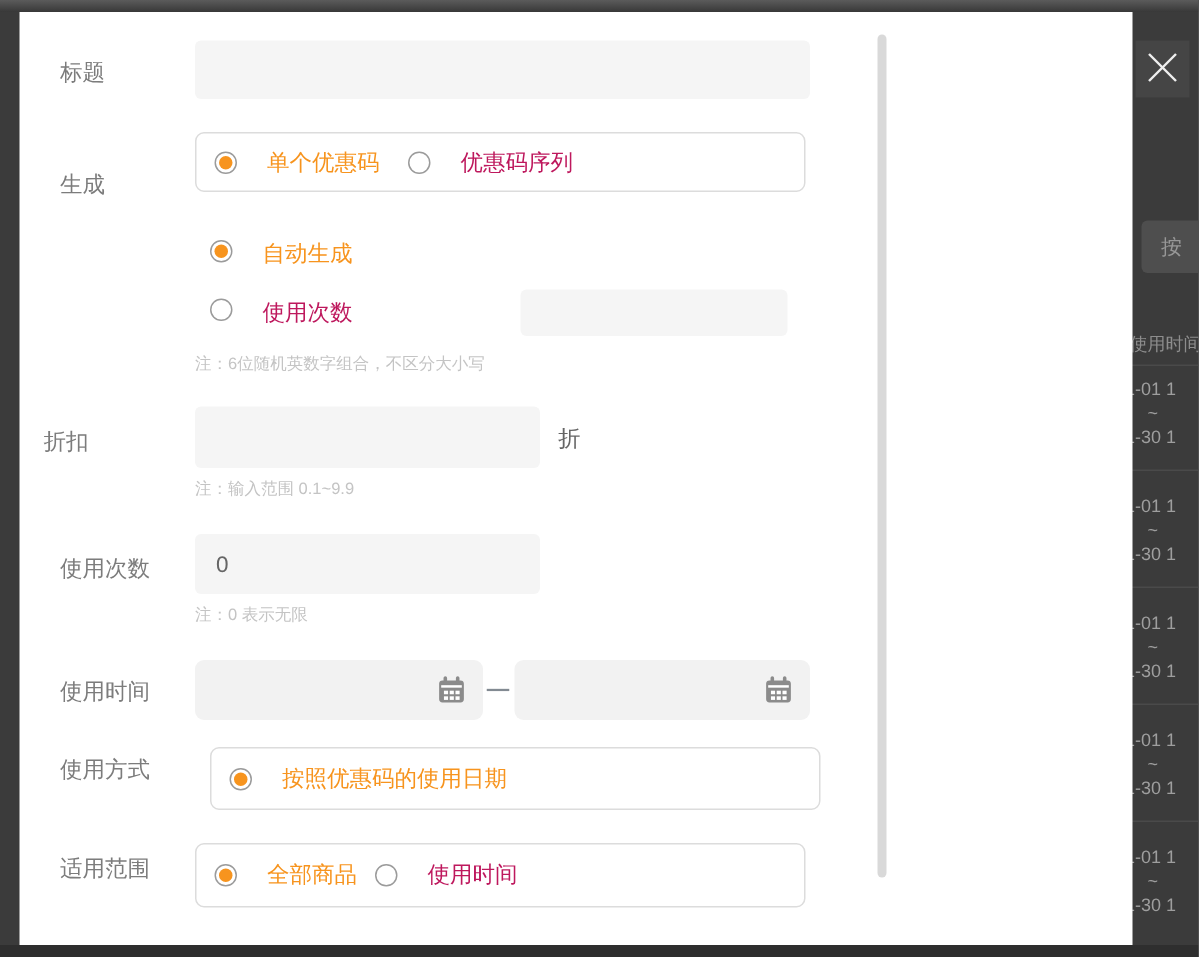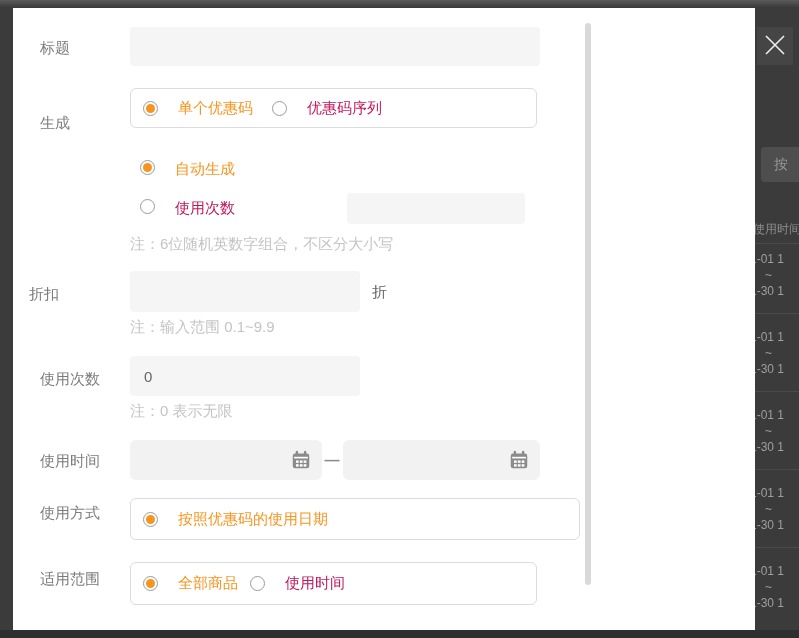--- a/index.html
+++ b/index.html
@@ -28,21 +28,21 @@
   
   .modal { position:absolute; left:13px; top:8px; width:742px; height:622px; background:#ffffff; }
   .scroll-thumb { position:absolute; left:572px; top:15px; width:6px; height:562px;
                   background:#d9d9d9; border-radius:3px; }
   .confirm-panel { position:absolute; left:592px; top:0; width:150px; height:622px;
                    background:#f5921e; border:none; cursor:pointer; display:flex;
                    align-items:center; justify-content:center; }
   .confirm-panel span { color:#ffffff; font-size:18px; letter-spacing:2px; }
 
   .lbl { position:absolute; color:#7c7c7c; font-size:15px; white-space:nowrap; }
-  .note { position:absolute; color:#c4c4c4; font-size:15px; white-space:nowrap; }
+  .note { position:absolute; color:#c4c4c4; font-size:11px; white-space:nowrap; }
   .tinput { position:absolute; background:#f5f5f5; border:none; border-radius:4px;
             font-size:15px; color:#666; padding:0 14px; outline:none; }
   .grpbox { position:absolute; border:1px solid #dcdcdc; border-radius:6px;
             display:flex; align-items:center; padding-left:12px; background:#fff; }
   .opt { display:flex; align-items:center; cursor:pointer; }
   .opt + .opt { margin-left:19px; }
   .radio { width:15px; height:15px; border:1px solid #9b9b9b; border-radius:50%;
            margin-right:20px; display:flex; align-items:center; justify-content:center;
            background:#fff; flex:none; }
   .radio .dot { width:9px; height:9px; border-radius:50%; background:transparent; }
@@ -178,21 +178,21 @@
           <rect x="10.7" y="12.5" width="3" height="2.6" fill="#ffffff"></rect>
           <rect x="14.9" y="12.5" width="3" height="2.6" fill="#ffffff"></rect>
           <rect x="6.5" y="16.6" width="3" height="2.6" fill="#ffffff"></rect>
           <rect x="10.7" y="16.6" width="3" height="2.6" fill="#ffffff"></rect>
           <rect x="14.9" y="16.6" width="3" height="2.6" fill="#ffffff"></rect>
         </svg>
       </span>
     </div>
 
     <div class="lbl" style="left:27px; top:496px">使用方式</div>
-    <div class="grpbox" style="left:117px; top:490px; width:450px; height:42px">
+    <div class="grpbox" style="left:127px; top:490px; width:407px; height:42px">
       <div class="opt">
         <span class="radio sel">
             <span class="dot"></span>
           </span>
         <span class="opt-label on">按照优惠码的使用日期</span>
       </div>
     </div>
 
     <div class="lbl" style="left:27px; top:562px">适用范围</div>
     <div class="grpbox" style="left:117px; top:554px; width:407px; height:43px">

